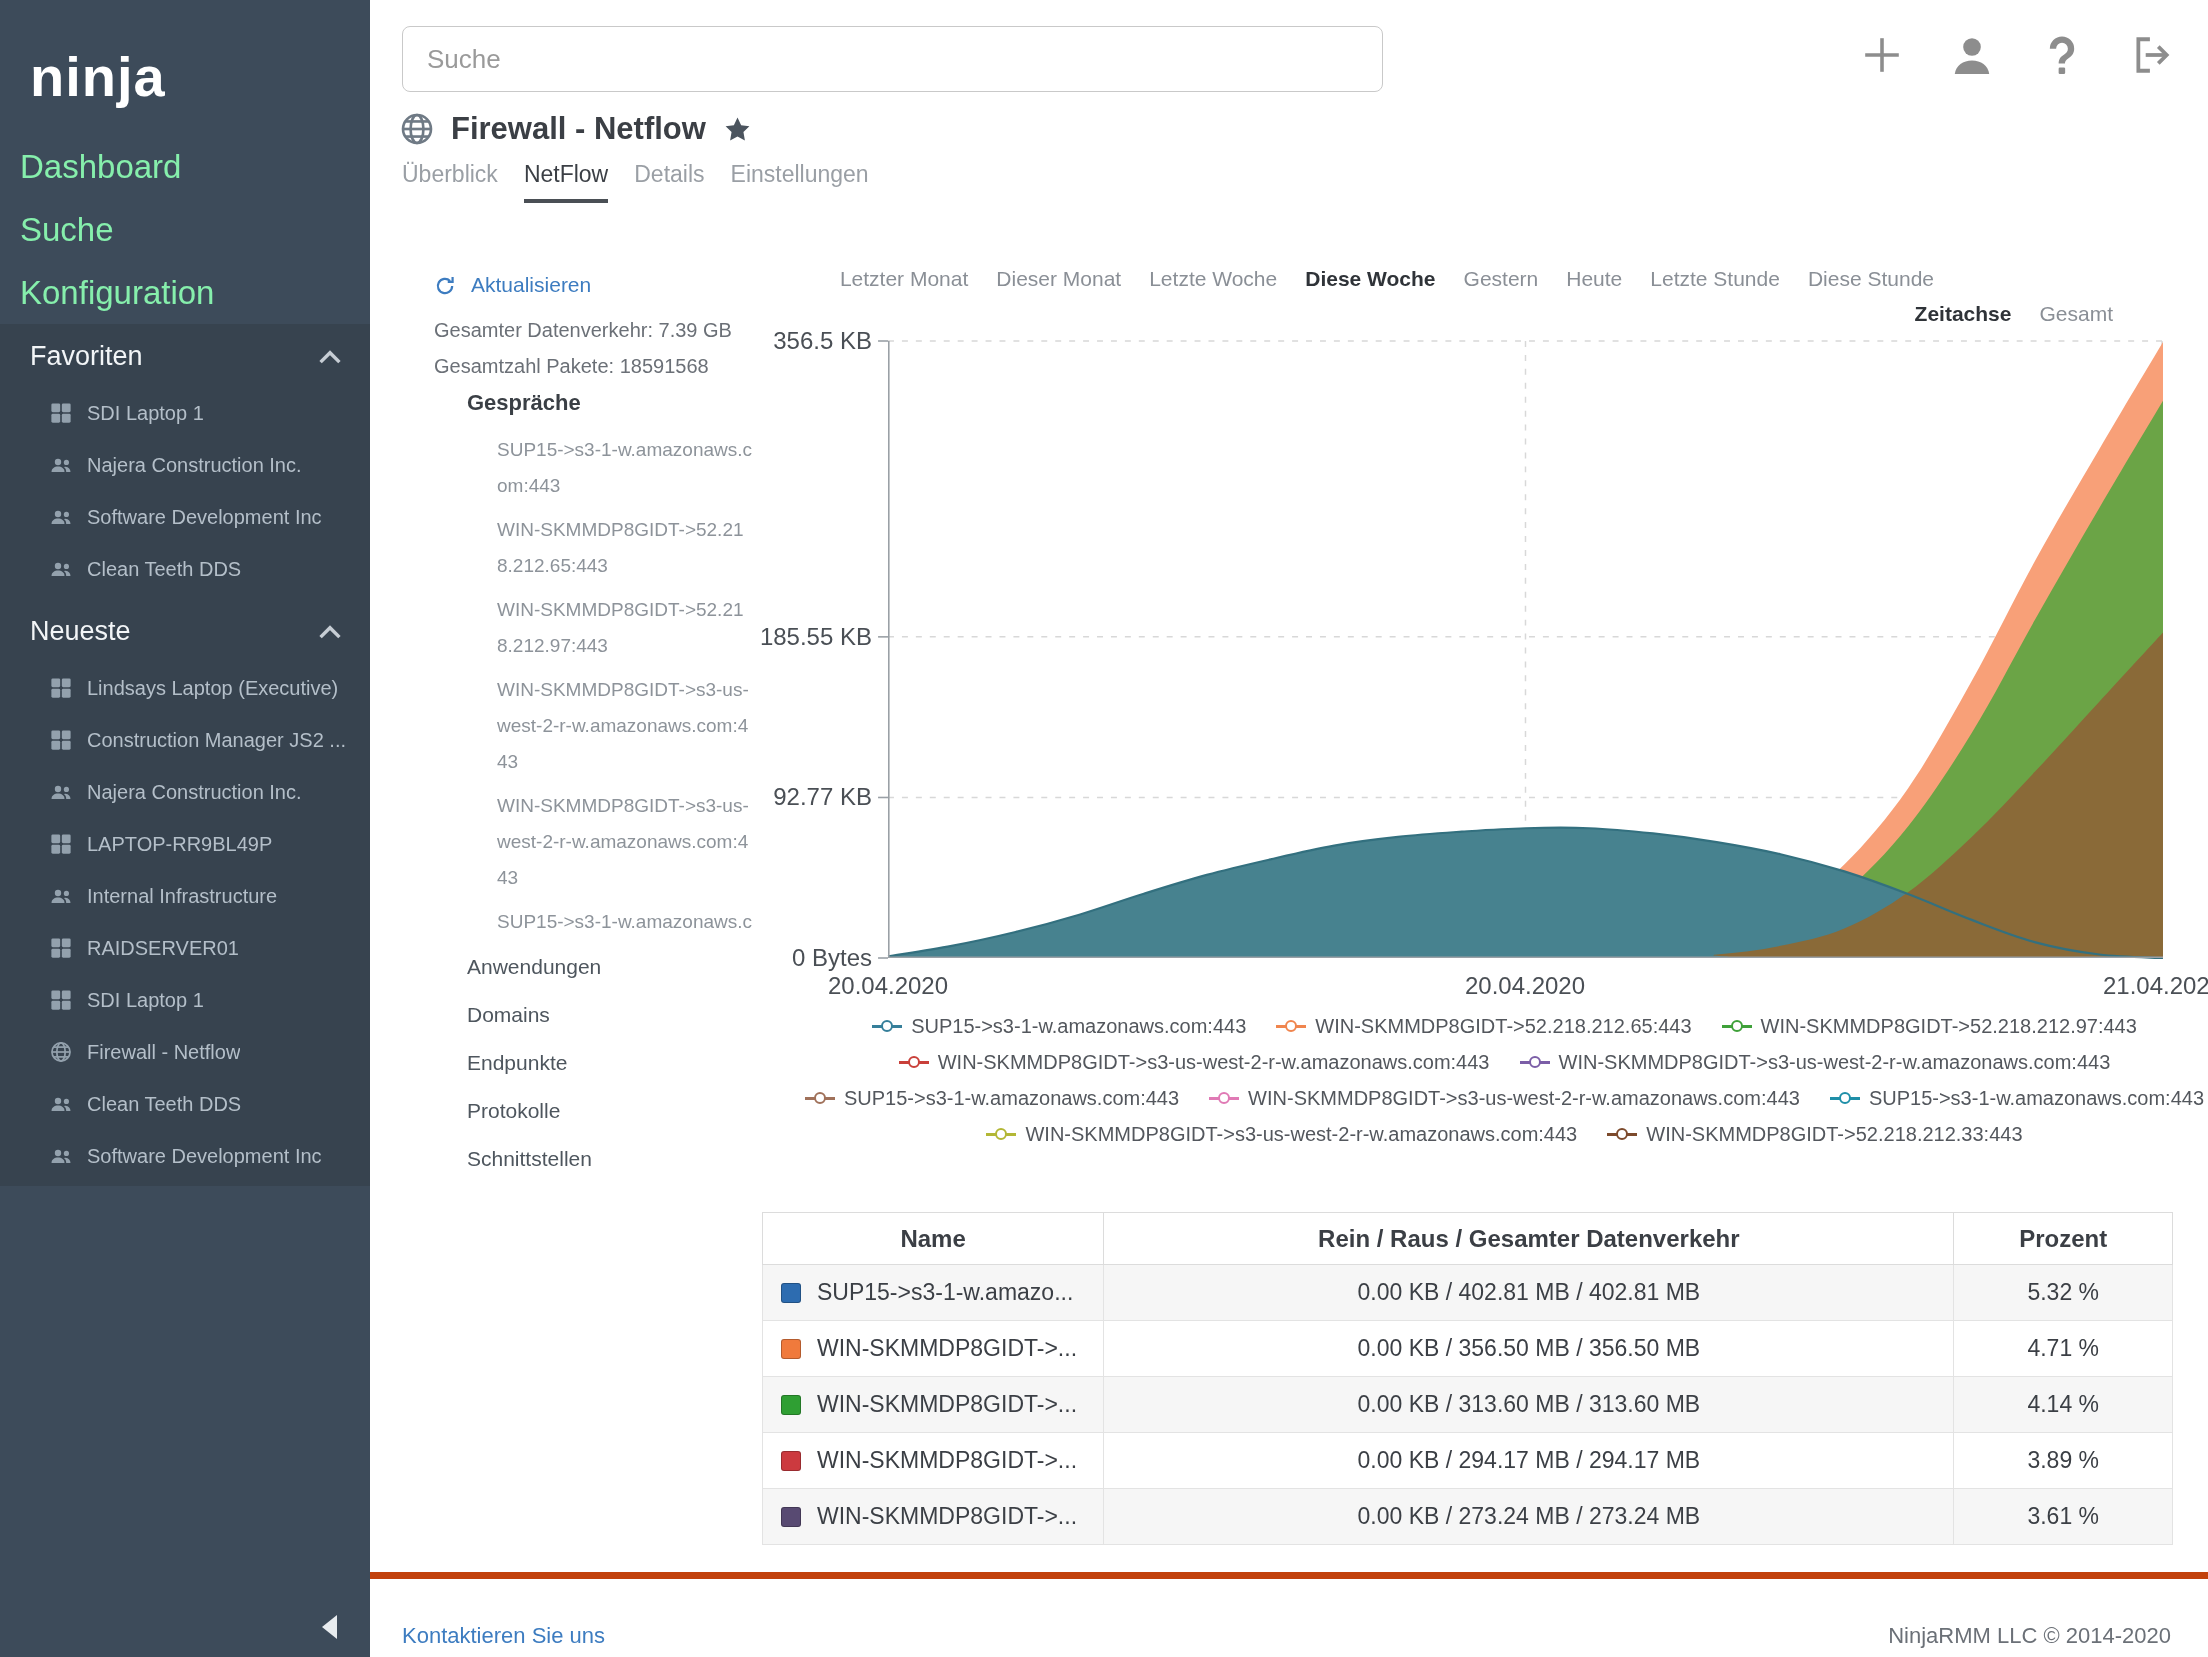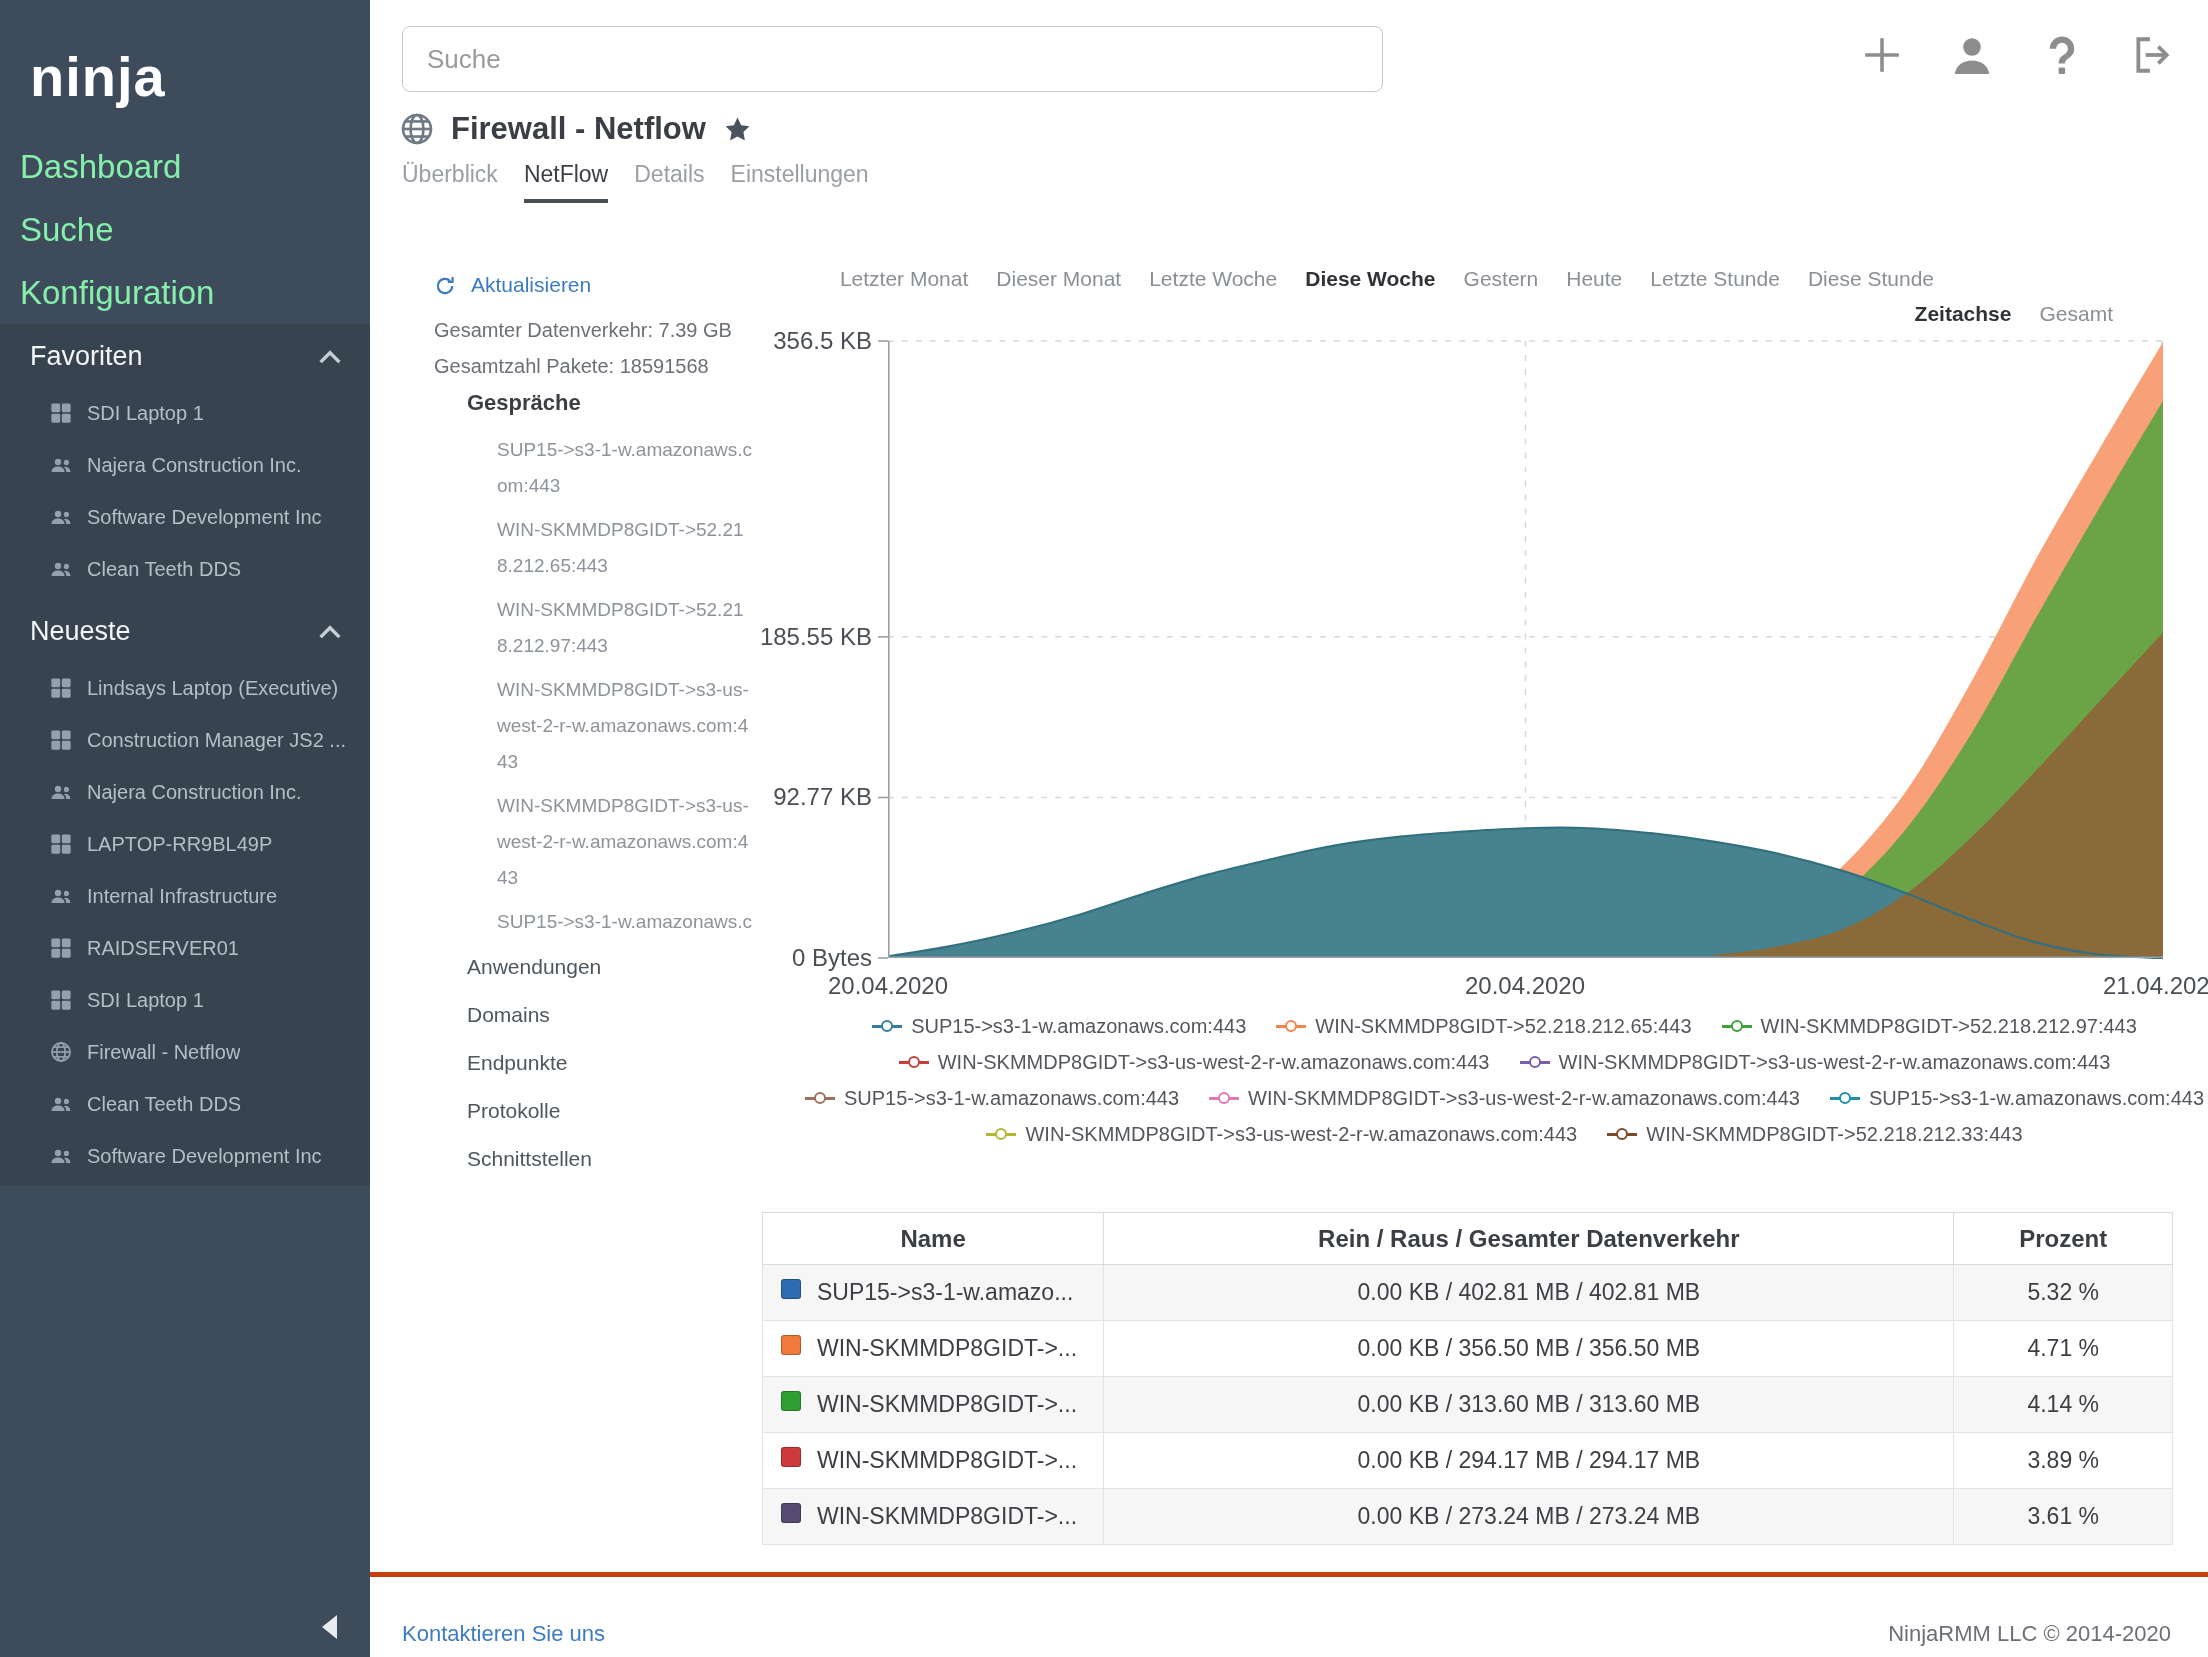--- a/index.html
+++ b/index.html
@@ -74,26 +74,26 @@
   .legend-marker::before{content:"";position:absolute;left:0;right:0;top:7px;height:2.5px;background:currentColor}
   .legend-marker::after{content:"";position:absolute;left:9px;top:2px;width:8px;height:8px;border:2.5px solid currentColor;border-radius:50%;background:#fff}
 
   
   .table-wrap{position:absolute;left:392px;top:1212px;width:1411px}
   table{width:100%;border-collapse:collapse;font-size:23px;color:#3b3f45;table-layout:fixed}
   th{font-weight:700;font-size:24px;height:52px;border:1px solid #dcdcdc;background:#fff;text-align:center}
   td{height:56px;text-align:center;border:1px solid #e3e3e3}
   .th-name{width:24.2%}.th-traffic{width:60.3%}.th-pct{width:15.5%}
   tbody tr:nth-child(odd){background:#f6f6f6}
-  .name-inner{display:flex;gap:16px;padding-left:18px;overflow:hidden}
+  .name-inner{display:flex;align-items:center;gap:16px;padding-left:18px;overflow:hidden}
   .swatch{width:20px;height:20px;border-radius:3px;border:1px solid rgba(0,0,0,.25);flex:0 0 auto}
   .nm{overflow:hidden;text-overflow:ellipsis;white-space:nowrap}
 
   
-  .footer{position:absolute;left:0;right:0;top:1572px;height:86px;border-top:5px solid #c2410c}
+  .footer{position:absolute;left:0;right:0;top:1572px;height:86px;border-top:7px solid #c2410c}
   .footer .contact{position:absolute;left:32px;top:44px;color:#3d7cc0;font-size:22px;text-decoration:none}
   .footer .copyright{position:absolute;right:38px;top:44px;color:#6b7077;font-size:22px}
 </style>
 </head>
 <body>
 
 <aside class="sidebar" data-interactable="false">
   <div class="logo" data-interactable="true">ninja</div>
   <nav class="nav-main" data-interactable="false">
   <div class="nav-item" data-interactable="true">Dashboard</div>

